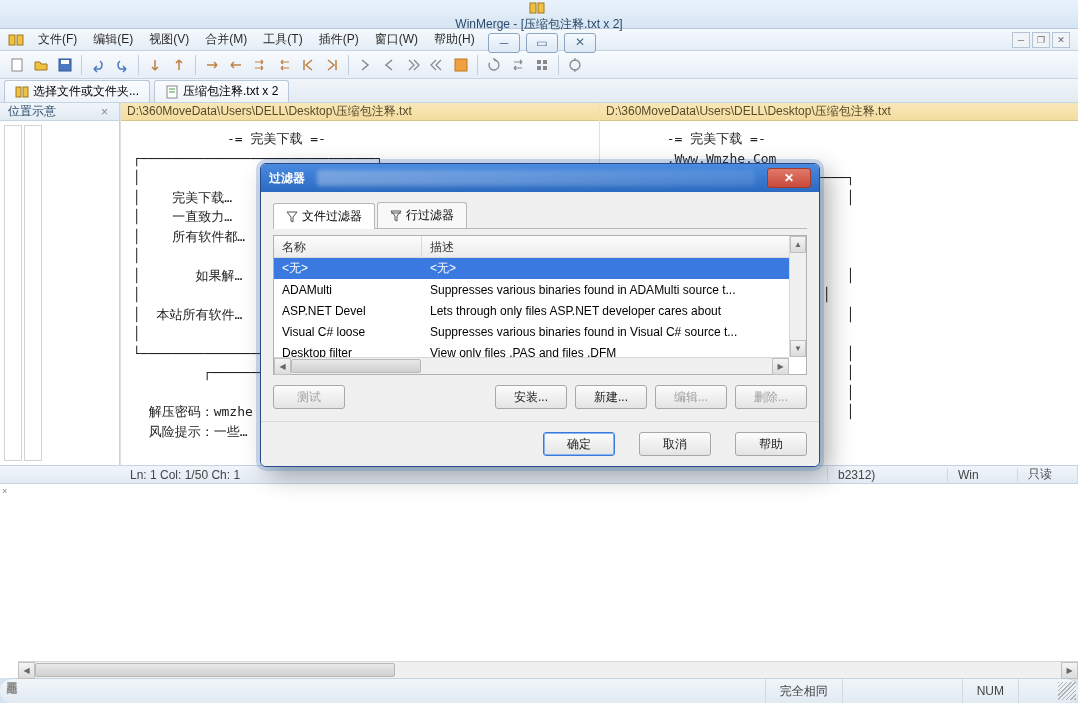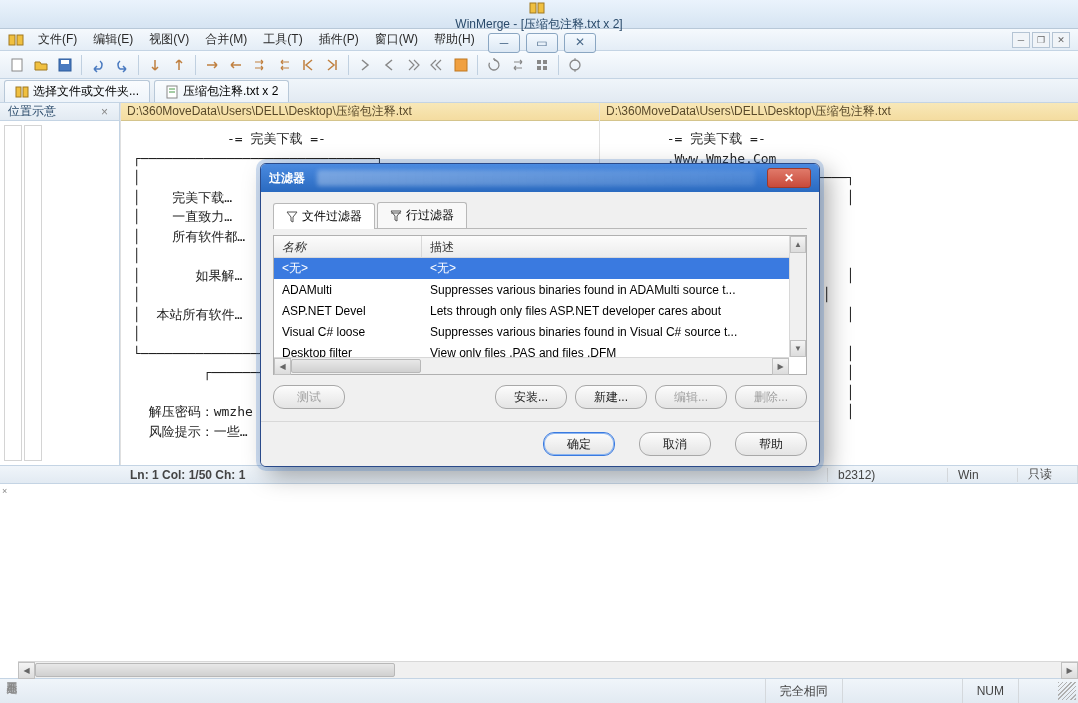--- a/index.html
+++ b/index.html
@@ -43,56 +43,56 @@
 .status-row { height: 18px; background: linear-gradient(#f0f5fa,#e2eaf2); border-top: 1px solid #c4d4e4; display: flex; align-items: center; font-size: 11px; color: #444; }
 .status-row .cell { padding: 0 10px; border-right: 1px solid #d4d8dc; }
 
 .bottom-pane { height: 195px; background: #fff; border-top: 1px solid #c4d4e4; position: relative; }
 .bottom-pane .closer { position: absolute; left: 2px; top: 2px; width: 10px; height: 10px; font-size: 9px; color: #888; cursor: pointer; }
 .vert-label { position: absolute; left: 4px; bottom: 4px; writing-mode: vertical-rl; font-size: 11px; color: #888; }
 .bottom-scroll { position: absolute; left: 18px; right: 0; bottom: 0; height: 17px; background: #f0f0f0; border-top: 1px solid #d8d8d8; }
 .bottom-scroll .thumb { position: absolute; left: 17px; width: 360px; top: 1px; bottom: 1px; background: linear-gradient(#e8e8e8,#d0d0d0); border: 1px solid #b8b8b8; border-radius: 2px; }
 .bottom-scroll .arr { position: absolute; top: 0; width: 17px; height: 17px; background: linear-gradient(#f4f4f4,#dcdcdc); border: 1px solid #c0c0c0; display:flex; align-items:center; justify-content:center; font-size:8px; color:#666; }
 
-.statusbar { height: 25px; background: linear-gradient(#f0f5fa,#e2eaf2); border-top: 1px solid #c4d4e4; display: flex; align-items: center; font-size: 11px; color: #444; }
+.statusbar { height: 25px; background: linear-gradient(#f0f5fa,#e2eaf2); border-top: 1px solid #c4d4e4; display: flex; align-items: center; font-size: 11px; color: #444; border-radius: 12px; }
 .statusbar .seg { padding: 0 14px; border-left: 1px solid #d4d8dc; height: 100%; display: flex; align-items: center; }
 .statusbar .grip { margin-left:auto; width:18px; height:18px; background: repeating-linear-gradient(135deg,#b0b0b0 0 1px,transparent 1px 3px); margin-right:2px; }
 
 
 .modal { position: absolute; left: 260px; top: 163px; width: 560px; background: #f0f0f0; border: 1px solid #2a4a8a; box-shadow: 0 0 0 4px rgba(60,120,200,0.25), 8px 8px 24px rgba(0,0,0,0.35); border-radius: 6px; overflow: hidden; }
 .modal-titlebar { height: 28px; background: linear-gradient(#4a8ae0,#2a6ac0); display: flex; align-items: center; padding: 0 8px; color: #fff; font-weight: bold; }
 .modal-titlebar .blur { flex: 1; margin: 0 12px; height: 16px; background: linear-gradient(90deg, rgba(255,255,255,0.3), rgba(255,255,255,0.1)); filter: blur(2px); border-radius: 3px; }
 .modal-close { width: 44px; height: 20px; background: linear-gradient(#e07a6a,#c84a3a); border: 1px solid #a03a2a; border-radius: 3px; display: flex; align-items: center; justify-content: center; color: #fff; cursor: pointer; font-weight: bold; }
 .modal-body { padding: 10px 12px 12px; background: #f0f0f0; }
 
 .modal-tabs { display: flex; border-bottom: 1px solid #b8b8b8; margin-bottom: 6px; }
 .modal-tab { padding: 4px 12px; border: 1px solid #b8b8b8; border-bottom: none; background: #f8f8f8; margin-right: 2px; border-radius: 3px 3px 0 0; cursor: pointer; position: relative; display: flex; align-items: center; gap: 4px; }
 .modal-tab.active { background: #fff; top: 1px; }
 .tab-icon { width: 12px; height: 12px; display:inline-flex; align-items:center; justify-content:center; }
 
 .filter-list { border: 1px solid #b0b0b0; background: #fff; height: 140px; position: relative; }
 .filter-header { display: flex; height: 22px; border-bottom: 1px solid #d8d8d8; background: linear-gradient(#fcfcfc,#ececec); }
 .filter-header .col { padding: 3px 8px; border-right: 1px solid #d8d8d8; color: #333; }
-.filter-header .col.name { width: 148px; font-style: italic; }
+.filter-header .col.name { width: 148px; }
 .filter-header .col.desc { flex: 1; }
 .filter-rows { overflow: hidden; }
 .filter-row { display: flex; height: 21px; align-items: center; cursor: pointer; }
 .filter-row.selected { background: #3a7ae0; color: #fff; }
 .filter-row .c { padding: 0 8px; white-space: nowrap; overflow: hidden; text-overflow: ellipsis; }
 .filter-row .c.name { width: 148px; }
 .filter-row .c.desc { flex: 1; }
 .list-vscroll { position: absolute; right: 0; top: 0; bottom: 17px; width: 17px; background: #f0f0f0; border-left: 1px solid #d8d8d8; }
 .list-vscroll .arr { height: 17px; background: linear-gradient(#f4f4f4,#dcdcdc); border: 1px solid #c0c0c0; display:flex;align-items:center;justify-content:center;font-size:8px;color:#666; }
 .list-hscroll { position: absolute; left: 0; right: 17px; bottom: 0; height: 17px; background: #f0f0f0; border-top: 1px solid #d8d8d8; }
 .list-hscroll .thumb { position:absolute; left:17px; width:130px; top:1px; bottom:1px; background: linear-gradient(#e8e8e8,#d0d0d0); border:1px solid #b8b8b8; border-radius:2px; }
 .list-hscroll .arr { position:absolute; top:0; width:17px; height:17px; background: linear-gradient(#f4f4f4,#dcdcdc); border:1px solid #c0c0c0; display:flex;align-items:center;justify-content:center;font-size:8px;color:#666; }
 
 .btn-row { display: flex; gap: 8px; margin-top: 10px; }
 .btn-row .spacer { flex: 1; }
-.dlg-btn { min-width: 72px; height: 24px; border: 1px solid #a8a8a8; background: linear-gradient(#fcfcfc,#e4e4e4); border-radius: 11px; cursor: pointer; padding: 0 12px; font-size: 12px; color: #222; text-align: center; }
+.dlg-btn { min-width: 72px; height: 24px; border: 1px solid #a8a8a8; background: linear-gradient(#fcfcfc,#e4e4e4); border-radius: 3px; cursor: pointer; padding: 0 12px; font-size: 12px; color: #222; text-align: center; }
 .dlg-btn:disabled { color: #a0a0a0; cursor: default; }
 .dlg-btn.primary { border: 1px solid #3a7ae0; box-shadow: 0 0 0 1px #8ab4f0 inset; }
 
 .modal-footer { padding: 10px 12px; border-top: 1px solid #d8d8d8; display: flex; justify-content: flex-end; gap: 24px; background: #f0f0f0; }
 
 svg { display: block; }
 </style>
 </head>
 <body>
 
@@ -331,21 +331,21 @@
                               │
 http://www.wmzhe.com          │
 ───────────┐                  │
                               │
 报辅助类的软件，本站无法保证  │</div>
   </div>
 </div>
 
 <div class="status-row">
   <div class="cell" style="width:120px;"></div>
-  <div class="cell" style="flex:1;font-weight:bold;">Ln: 1  Col: 1/50  Ch: 1</div>
+  <div class="cell" style="flex:1;">Ln: 1  Col: 1/50  Ch: 1</div>
   <div class="cell" style="width:120px;">b2312)</div>
   <div class="cell" style="width:70px;">Win</div>
   <div class="cell" style="width:60px;">只读</div>
 </div>
 
 <div class="bottom-pane">
   <div class="closer">×</div>
   <div class="vert-label">不同处显示</div>
   <div class="bottom-scroll">
     <div class="arr" style="left:0">◀</div>

